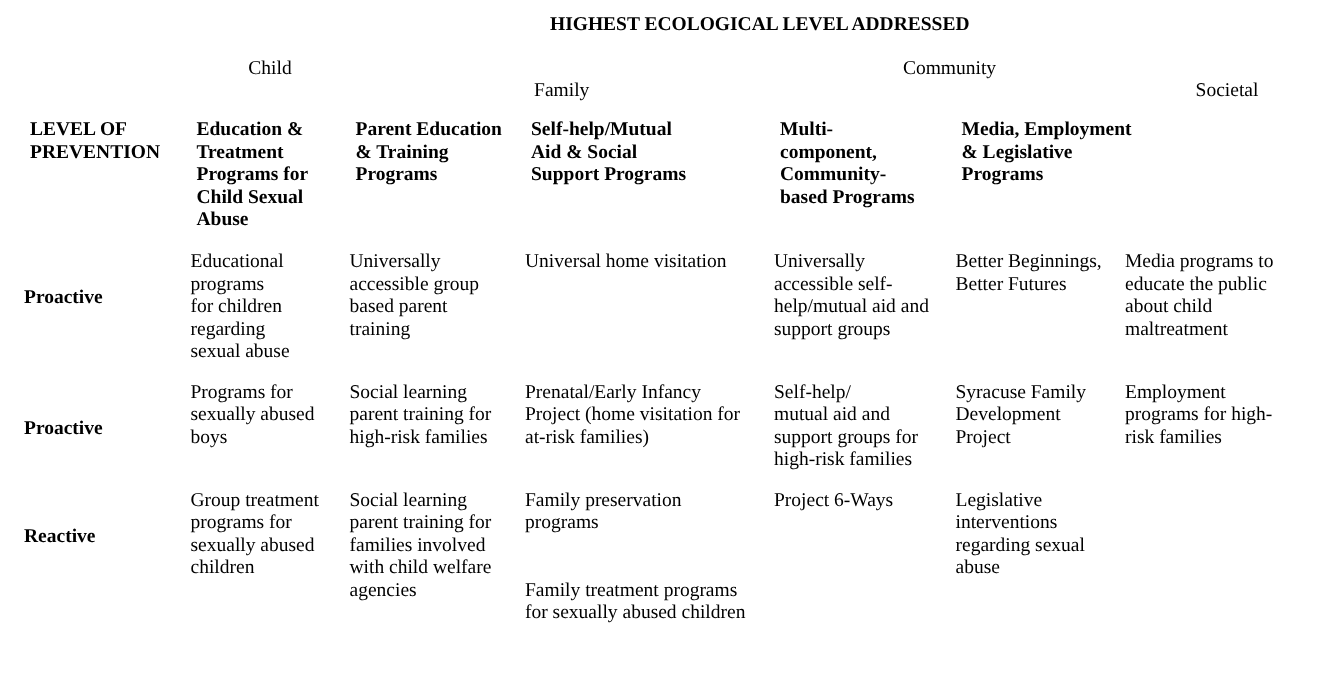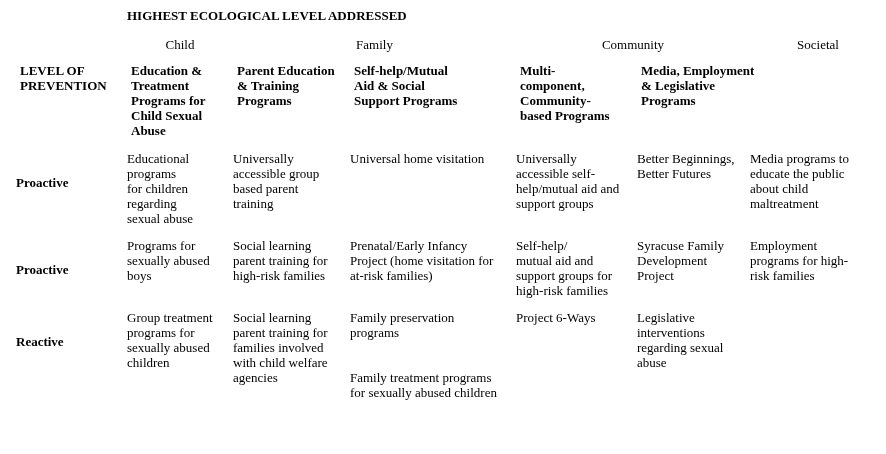--- a/index.html
+++ b/index.html
@@ -18,20 +18,21 @@
   }
   .page {
     padding: 8px 0 0 16px;
     box-sizing: border-box;
     width: 886px;
     height: 454px;
   }
   .title {
     margin-left: 111px;
     width: 759px;
+    text-align: center;
     font-weight: bold;
     white-space: pre;
   }
   .row {
     display: grid;
     grid-template-columns: 111px 106px 117px 166px 121px 113px 136px;
   }
   .groups-row {
     margin-top: 14px;
     font-weight: normal;
@@ -75,22 +76,22 @@
 </style>
 </head>
 <body>
 
 <div class="page">
 
   <div class="title">HIGHEST ECOLOGICAL LEVEL ADDRESSED</div>
 
   <div class="row groups-row">
     <div class="group g-child">Child</div>
+    <div class="group g-community">Community</div>
     <div class="group g-family">Family</div>
-    <div class="group g-community">Community</div>
     <div class="group g-societal">Societal</div>
   </div>
 
   <div class="row cols-row">
     <div class="cell level-header">LEVEL OF
 PREVENTION</div>
     <div class="cell">Education &amp;
 Treatment
 Programs for
 Child Sexual

